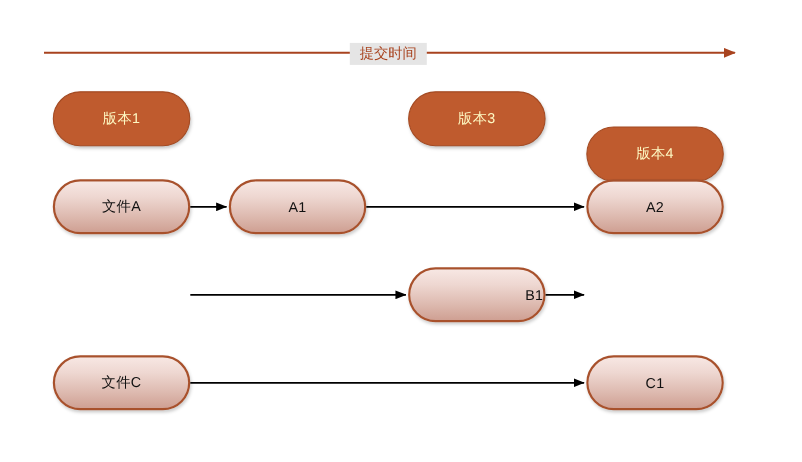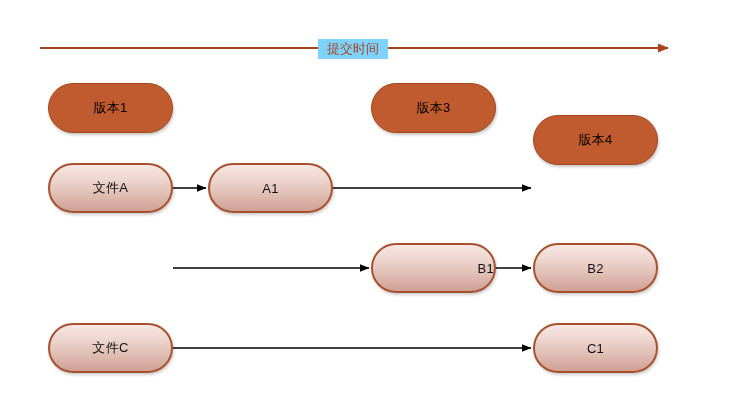--- a/index.html
+++ b/index.html
@@ -28,39 +28,39 @@
   .timeline-label {
     position: absolute;
     left: 318px;
     top: 39px;
     width: 70px;
     height: 20px;
     line-height: 20px;
     text-align: center;
     font-size: 13px;
     color: #a8431f;
-    background: #7dd3fc;
+    background: #e5e5e5;
     white-space: nowrap;
   }
   .node {
     position: absolute;
     box-sizing: border-box;
     width: 125px;
     height: 50px;
     border-radius: 25px;
     display: flex;
     align-items: center;
     justify-content: center;
     font-size: 13px;
     letter-spacing: 0.3px;
   }
   .version-node {
     background: #bf5b2e;
     border: 1px solid #a44a22;
-    color: #000000;
+    color: #fef9c3;
     box-shadow: 1px 2px 3px rgba(0,0,0,0.22);
   }
   .file-node {
     background: linear-gradient(to bottom, #f7e7e3 0%, #eed7d1 30%, #dfbdb3 65%, #cfa093 100%);
     border: 2px solid #a8512c;
     color: #111111;
     box-shadow: 1px 2px 3px rgba(0,0,0,0.2);
   }
 </style>
 </head>
@@ -91,26 +91,26 @@
   <div class="node version-node" style="left:533px; top:83px;margin-top:32px;">
     <span>版本4</span>
   </div>
 
   <div class="node file-node" style="left:48px;  top:163px;">
     <span>文件A</span>
   </div>
   <div class="node file-node" style="left:208px; top:163px;">
     <span>A1</span>
   </div>
+  <div class="node file-node" style="left:533px; top:163px;">
+    <span>A2</span>
+  </div>
 
   <div class="node file-node" style="left:371px; top:243px;justify-content:flex-end;">
     <span>B1</span>
-  </div>
-  <div class="node file-node" style="left:533px; top:243px;">
-    <span>B2</span>
   </div>
 
   <div class="node file-node" style="left:48px;  top:323px;">
     <span>文件C</span>
   </div>
   <div class="node file-node" style="left:533px; top:323px;">
     <span>C1</span>
   </div>
 
   <svg class="arrows-svg" viewBox="0 0 729 420">

